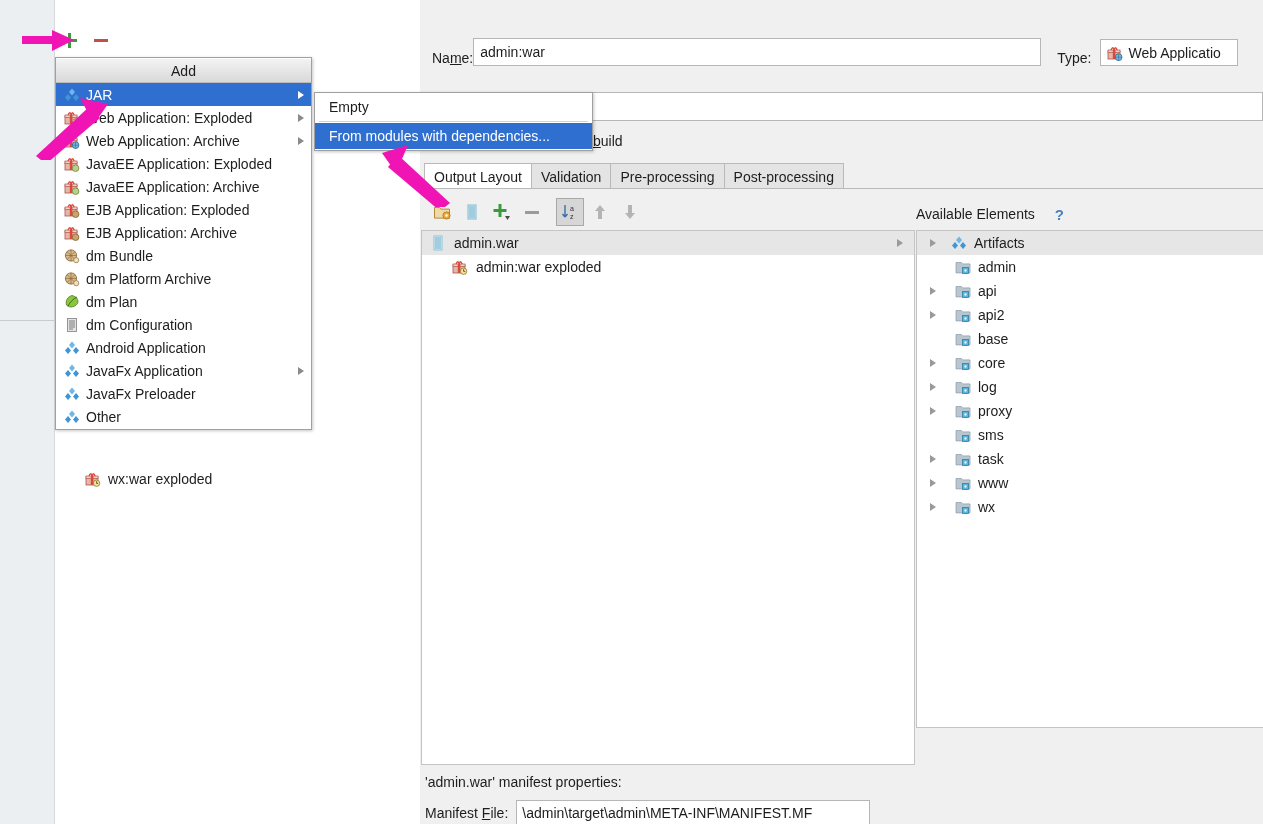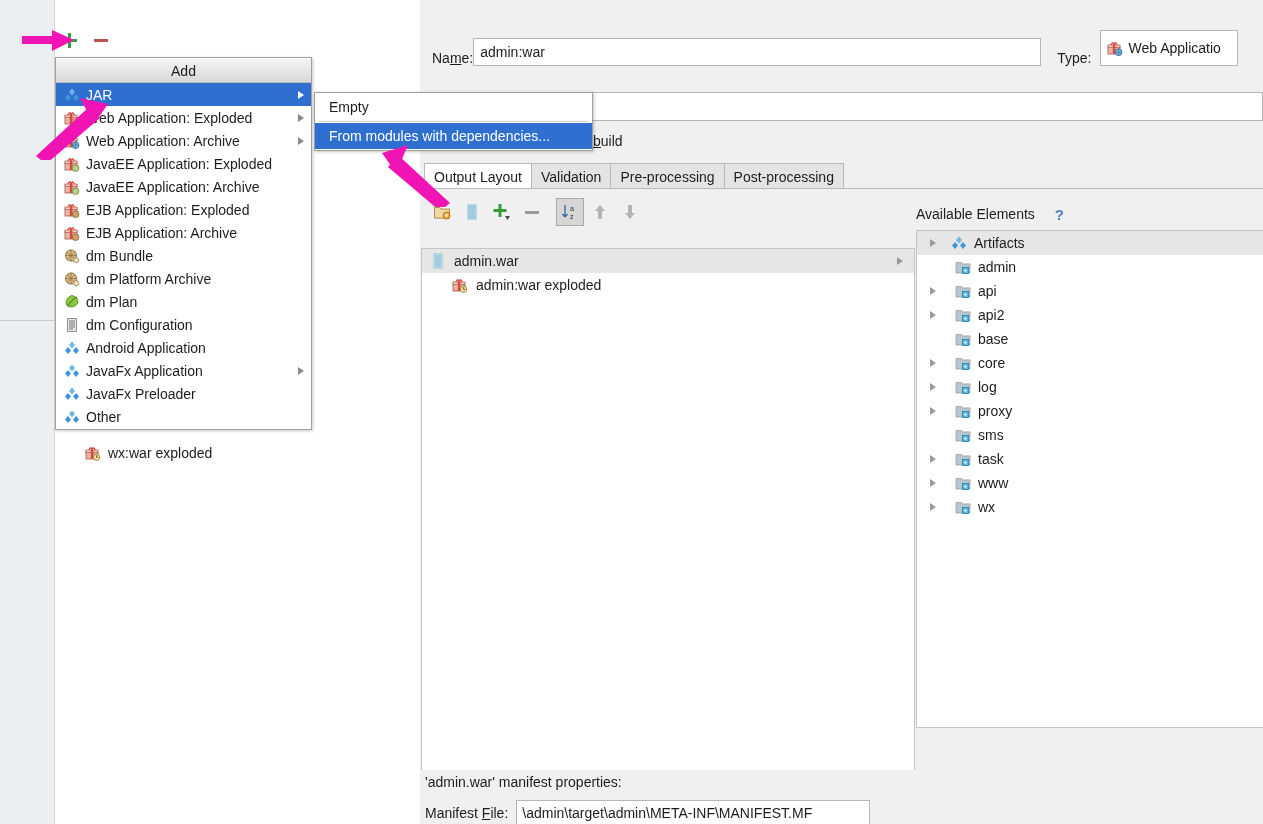--- a/index.html
+++ b/index.html
@@ -68,21 +68,21 @@
   .field-label { font-size: 14px; color: #1d1d1d; white-space: nowrap; }
   .field-label u { text-decoration: underline; }
   .text-input {
     border: 1px solid #b6b6b6; background: #fff; height: 28px;
     padding: 0 6px; font-family: "Liberation Sans", sans-serif; font-size: 14px;
     color: #1d1d1d; outline: none; line-height: 26px;
   }
 
   .type-combo {
     display: flex; align-items: center; gap: 6px;
-    border: 1px solid #b6b6b6; background: #fff; height: 36px; padding: 0 6px;
+    border: 1px solid #b6b6b6; background: #fff; height: 27px; padding: 0 6px;
     overflow: hidden;
   }
 
   .path-row {
     position: absolute; left: 420px; top: 92px; width: 843px; height: 30px;
   }
   .path-input {
     position: absolute; left: 0; top: 0; width: 843px; height: 29px;
     border: 1px solid #b6b6b6; border-left: none; background: #fff;
     font-size: 14px; padding: 0 6px; line-height: 27px; color: #1d1d1d;
@@ -119,21 +119,20 @@
     width: 28px; height: 28px; display: flex; align-items: center;
     justify-content: center; cursor: default; position: relative;
   }
   .ol-btn.pressed { background: #d6d6d6; border: 1px solid #a9a9a9; }
 
   
   .tree-panel {
     position: absolute; left: 421px; top: 230px; width: 494px; height: 535px;
     background: #ffffff; border: 1px solid #c4c4c4;
     overflow: hidden;
-    margin-top: 18px;
   }
   .tree-row {
     display: flex; align-items: center; height: 24px; padding-left: 8px;
     font-size: 14px; white-space: nowrap; cursor: default;
   }
   .tree-row.sel { background: #e6e6e6; }
 
   .avail-panel {
     position: absolute; left: 916px; top: 230px; width: 347px; height: 498px;
     background: #ffffff; border: 1px solid #c4c4c4; border-right: none;
@@ -226,21 +225,21 @@
 
   <div class="artifacts-toolbar">
     <div class="tb-btn" style="left:2px;">
       <span class="plus-glyph"></span>
     </div>
     <div class="tb-btn" style="left:34px;">
       <span class="minus-glyph"></span>
     </div>
   </div>
 
-  <div style="position:absolute;left:55px;top:441px;width:365px;">
+  <div style="position:absolute;left:55px;top:467px;width:365px;">
     <div class="tree-row" style="padding-left:30px;">
       <span style="margin-right:7px;display:inline-flex;">
         <svg width="16" height="16" viewBox="0 0 16 16">
           <rect x="1" y="6" width="12" height="8" fill="#e8b6a8" stroke="#a8564a" stroke-width="0.8"></rect>
           <rect x="1" y="5" width="12" height="2.6" fill="#f0cfc4" stroke="#a8564a" stroke-width="0.7"></rect>
           <rect x="5.8" y="5" width="2.6" height="9" fill="#d94a3d"></rect>
           <path d="M4 5 Q6 0.5 7.2 5" fill="none" stroke="#d94a3d" stroke-width="1.4"></path>
           <path d="M10.2 5 Q8.2 0.5 7.2 5" fill="none" stroke="#d94a3d" stroke-width="1.4"></path>
           <circle cx="11.6" cy="12.2" r="3.2" fill="#f3e2a0" stroke="#8a7a34" stroke-width="0.8"></circle>
           <path d="M11.6 10.2 v2.2 h1.6" fill="none" stroke="#5a5122" stroke-width="0.9"></path>

